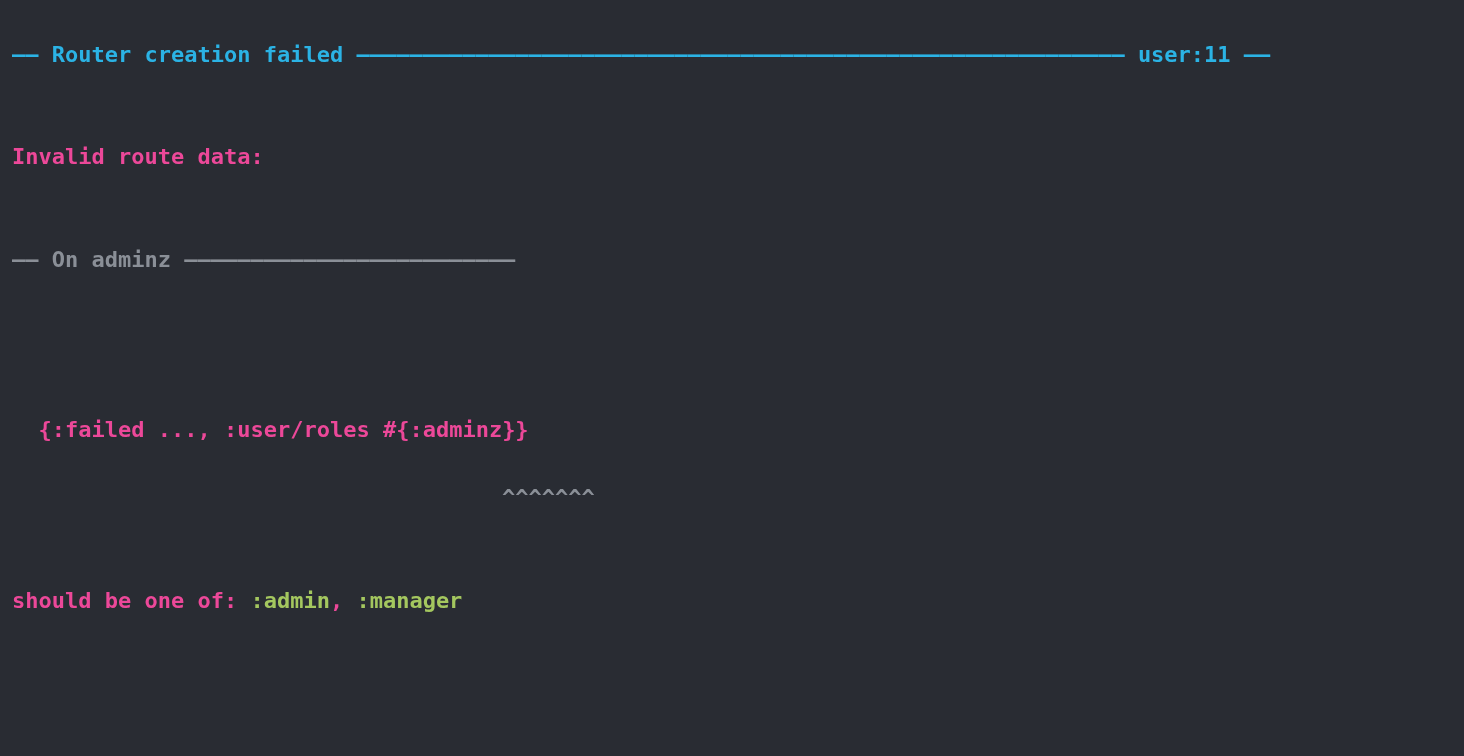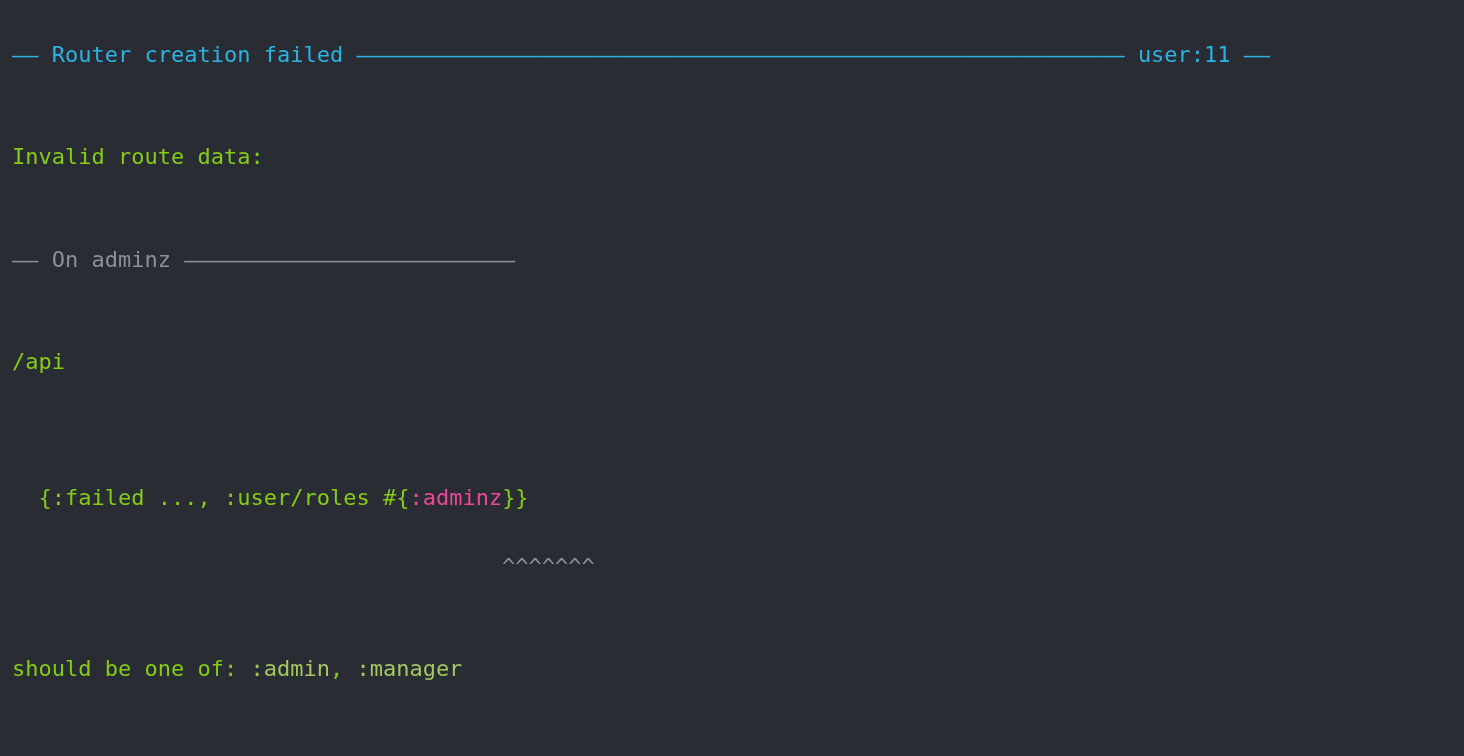--- a/index.html
+++ b/index.html
@@ -13,36 +13,35 @@
     width: 1464px;
     height: 756px;
     overflow: hidden;
   }
   .container {
     padding: 4px 12px 0 12px;
     white-space: pre;
   }
   .cyan   { color: #2bb3e5; }
   .gray   { color: #8a8f97; }
-  .white  { color: #84cc16; }
+  .white  { color: #ec4899; }
   .pink   { color: #ec4899; }
   .green  { color: #a4c75f; margin-top: 24px; }
-  .block  { display: block; }
+  .block  { display: block; font-weight: bold; }
 </style>
 </head>
 <body>
 
 <div class="container">
 <span class="block"><span class="cyan">——</span><span> </span><span class="cyan">Router creation failed</span><span> </span><span class="cyan">——————————————————————————————————————————————————————————</span><span> </span><span class="cyan">user:11</span><span> </span><span class="cyan">——</span></span>
 <span class="block"></span>
 <span class="block white">Invalid route data:</span>
 <span class="block"></span>
 <span class="block"><span class="gray">——</span><span> </span><span class="gray">On adminz</span><span> </span><span class="gray">—————————————————————————</span></span>
 <span class="block"></span>
-<span class="block white">/api</span>
 <span class="block"></span>
 <span class="block"></span>
 <span class="block"><span>  </span><span class="white">{</span><span class="white">:failed</span><span class="white"> ..., </span><span class="white">:user/roles</span><span class="white"> #{</span><span class="pink">:adminz</span><span class="white">}}</span></span>
 <span class="block"><span>                                     </span><span class="gray">^^^^^^^</span></span>
 <span class="block"></span>
 <span class="block"><span class="white">should be one of: </span><span class="green">:admin</span><span class="white">, </span><span class="green">:manager</span></span>
 <span class="block"></span>
 
 
 <span class="block"></span>

